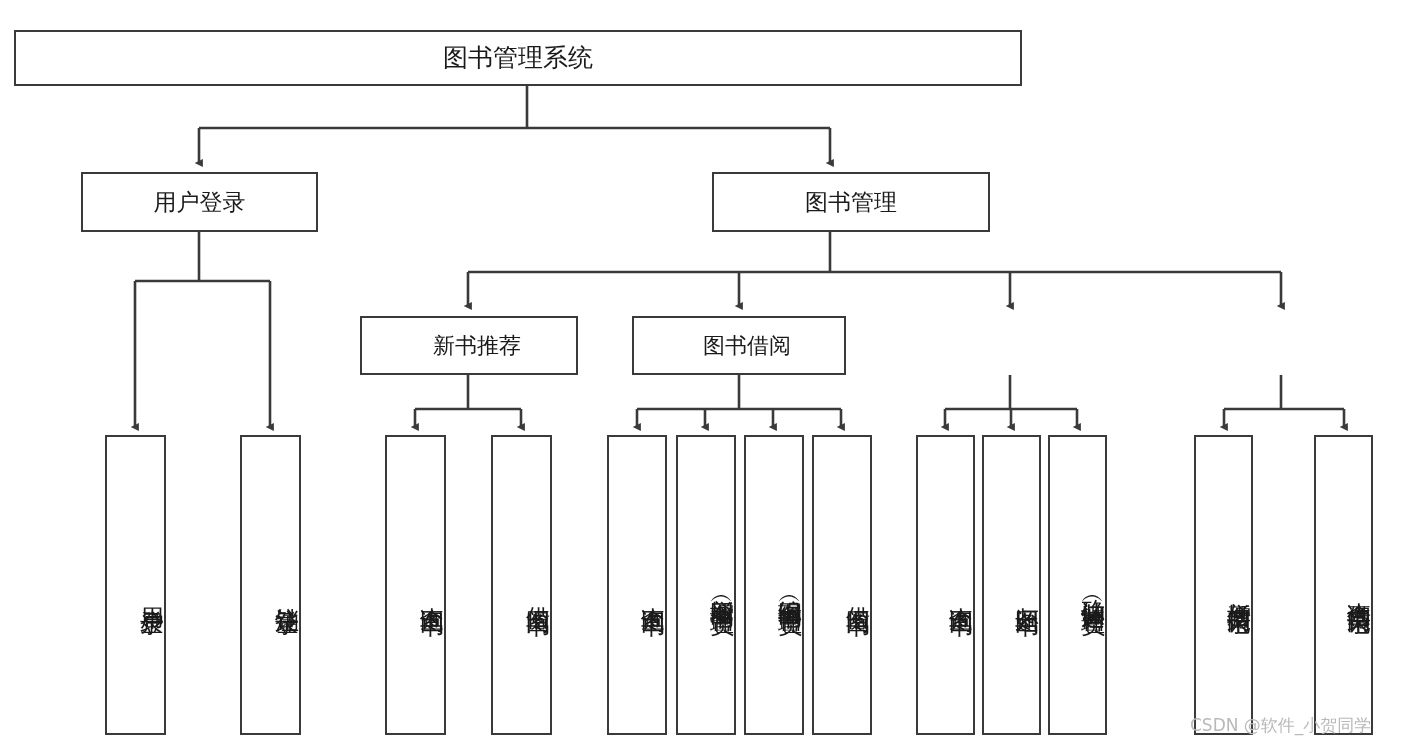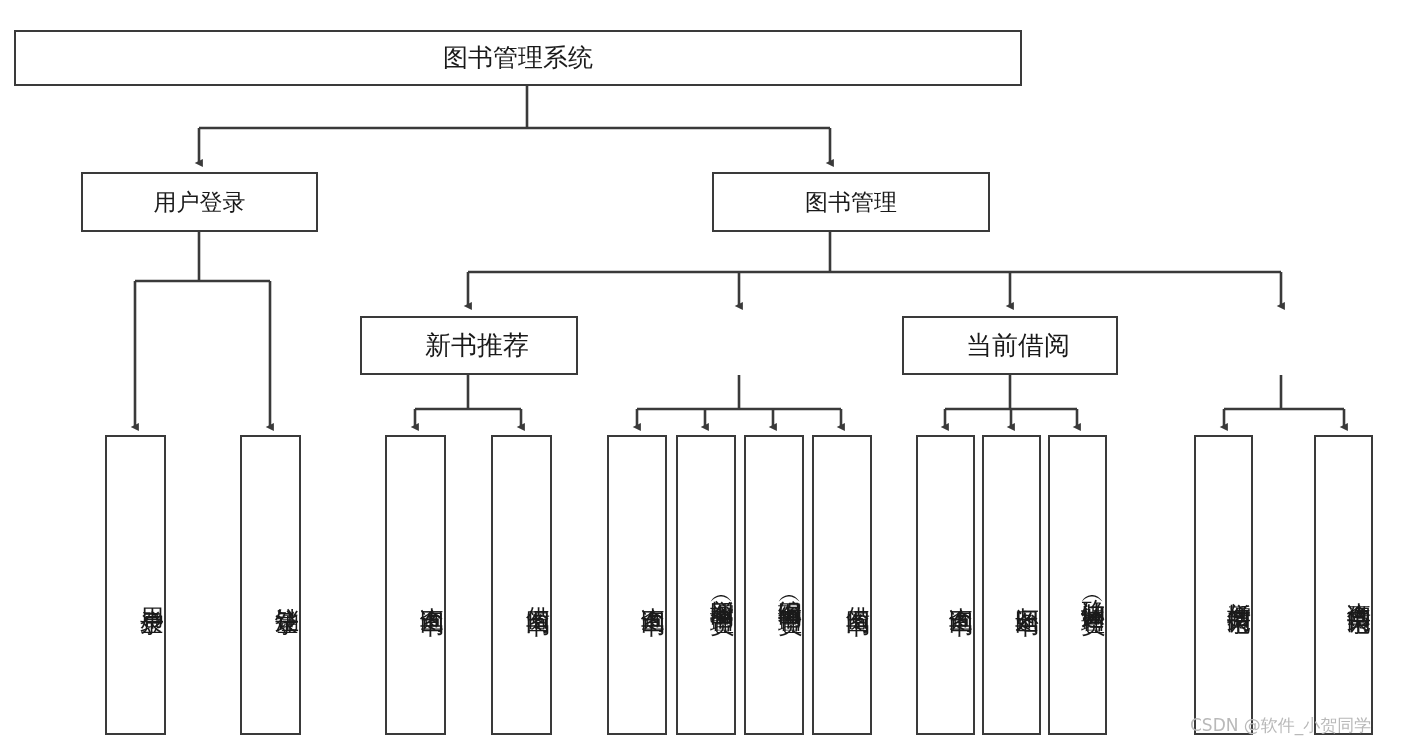--- a/index.html
+++ b/index.html
@@ -30,21 +30,21 @@
     line-height: 1.06;
     text-align: center;
   }
   .node.root {
     font-size: 25px;
   }
   .node.lvl2 {
     font-size: 23px;
   }
   .node.lvl3 {
-    font-size: 26px;
+    font-size: 22px;
     padding-left: 16px;
   }
   .node.leaf {
     writing-mode: vertical-rl;
     text-orientation: upright;
     font-size: 24px;
     letter-spacing: 2px;
     align-items: flex-start;
     justify-content: center;
     padding-top: 14px;
@@ -132,22 +132,22 @@
   <div class="node lvl2" style="left:81px; top:172px; width:237px; height:60px;">
     <span>用户登录</span>
   </div>
   <div class="node lvl2" style="left:712px; top:172px; width:278px; height:60px;">
     <span>图书管理</span>
   </div>
 
   <div class="node lvl3" style="left:360px; top:316px; width:218px; height:59px;">
     <span>新书推荐</span>
   </div>
-  <div class="node lvl3" style="left:902px; top:316px; width:216px; height:59px;">
-    <span>当前借阅</span>
+  <div class="node lvl3" style="left:632px; top:316px; width:214px; height:59px;">
+    <span>图书借阅</span>
   </div>
 
   <div class="node leaf" style="left:105px; top:435px; width:61px; height:300px;">
     <span>用户登录</span>
   </div>
   <div class="node leaf" style="left:240px; top:435px; width:61px; height:300px;">
     <span>注销登录</span>
   </div>
 
   <div class="node leaf" style="left:385px; top:435px; width:61px; height:300px;">

